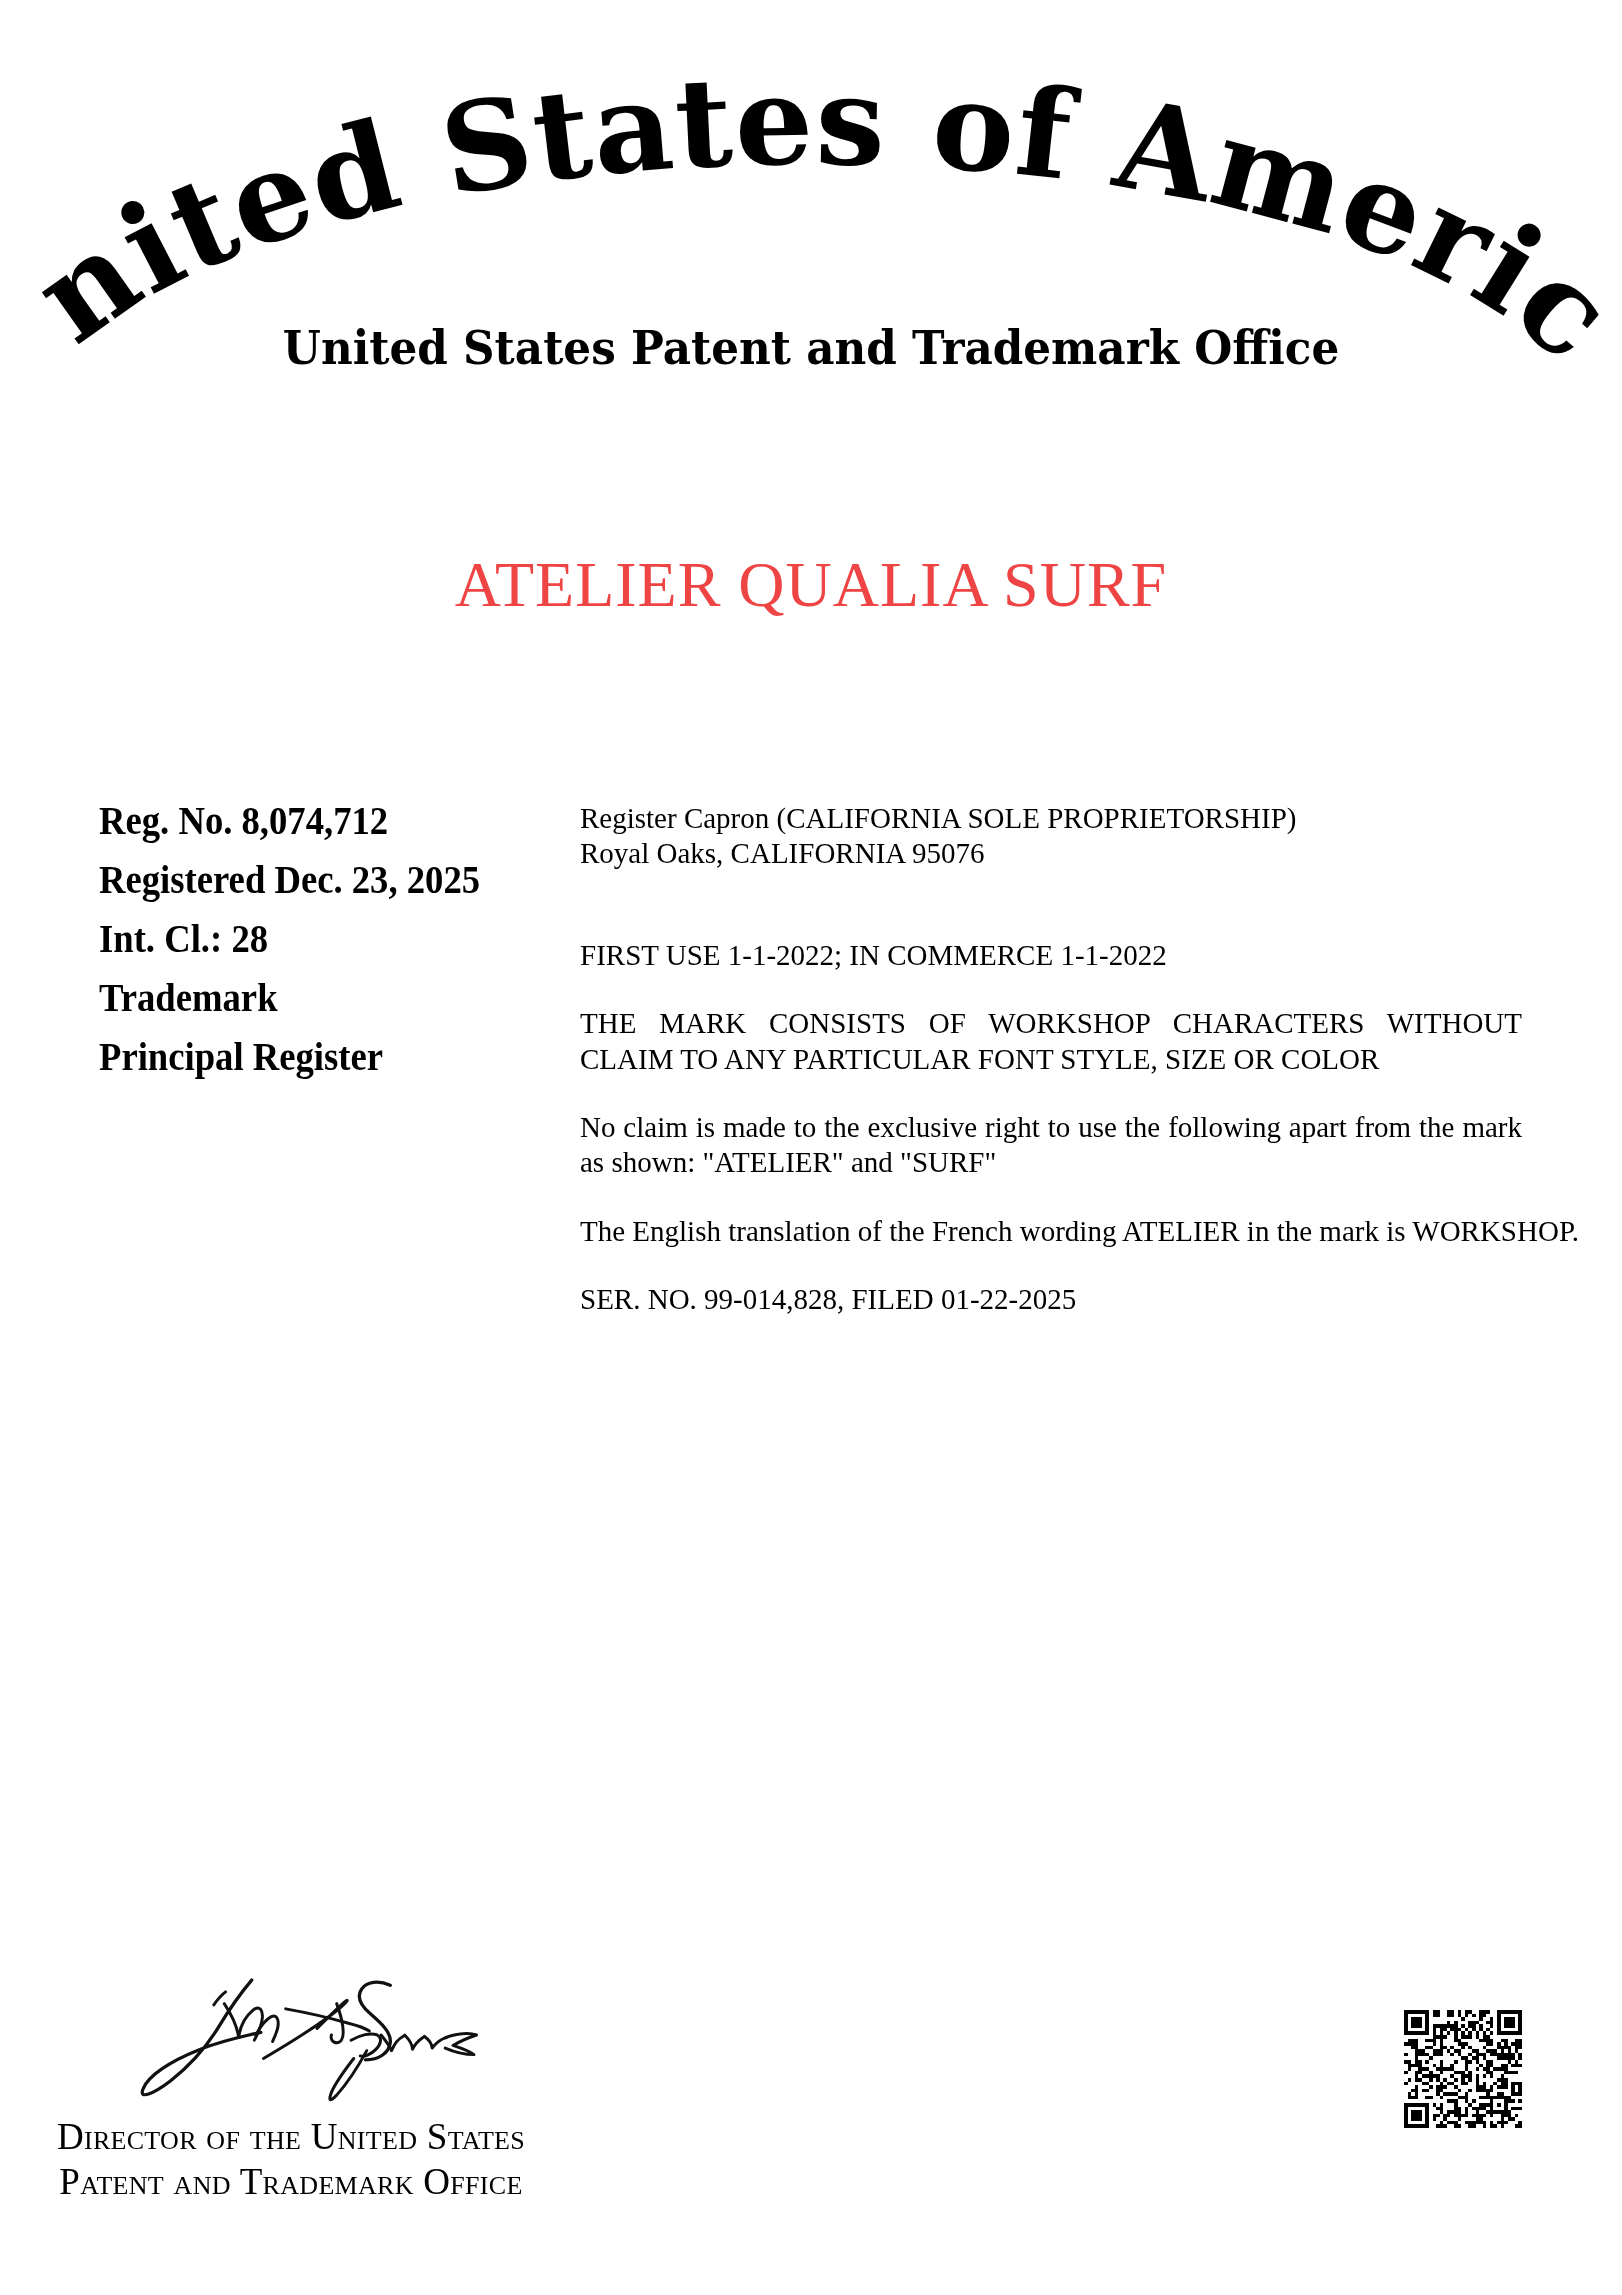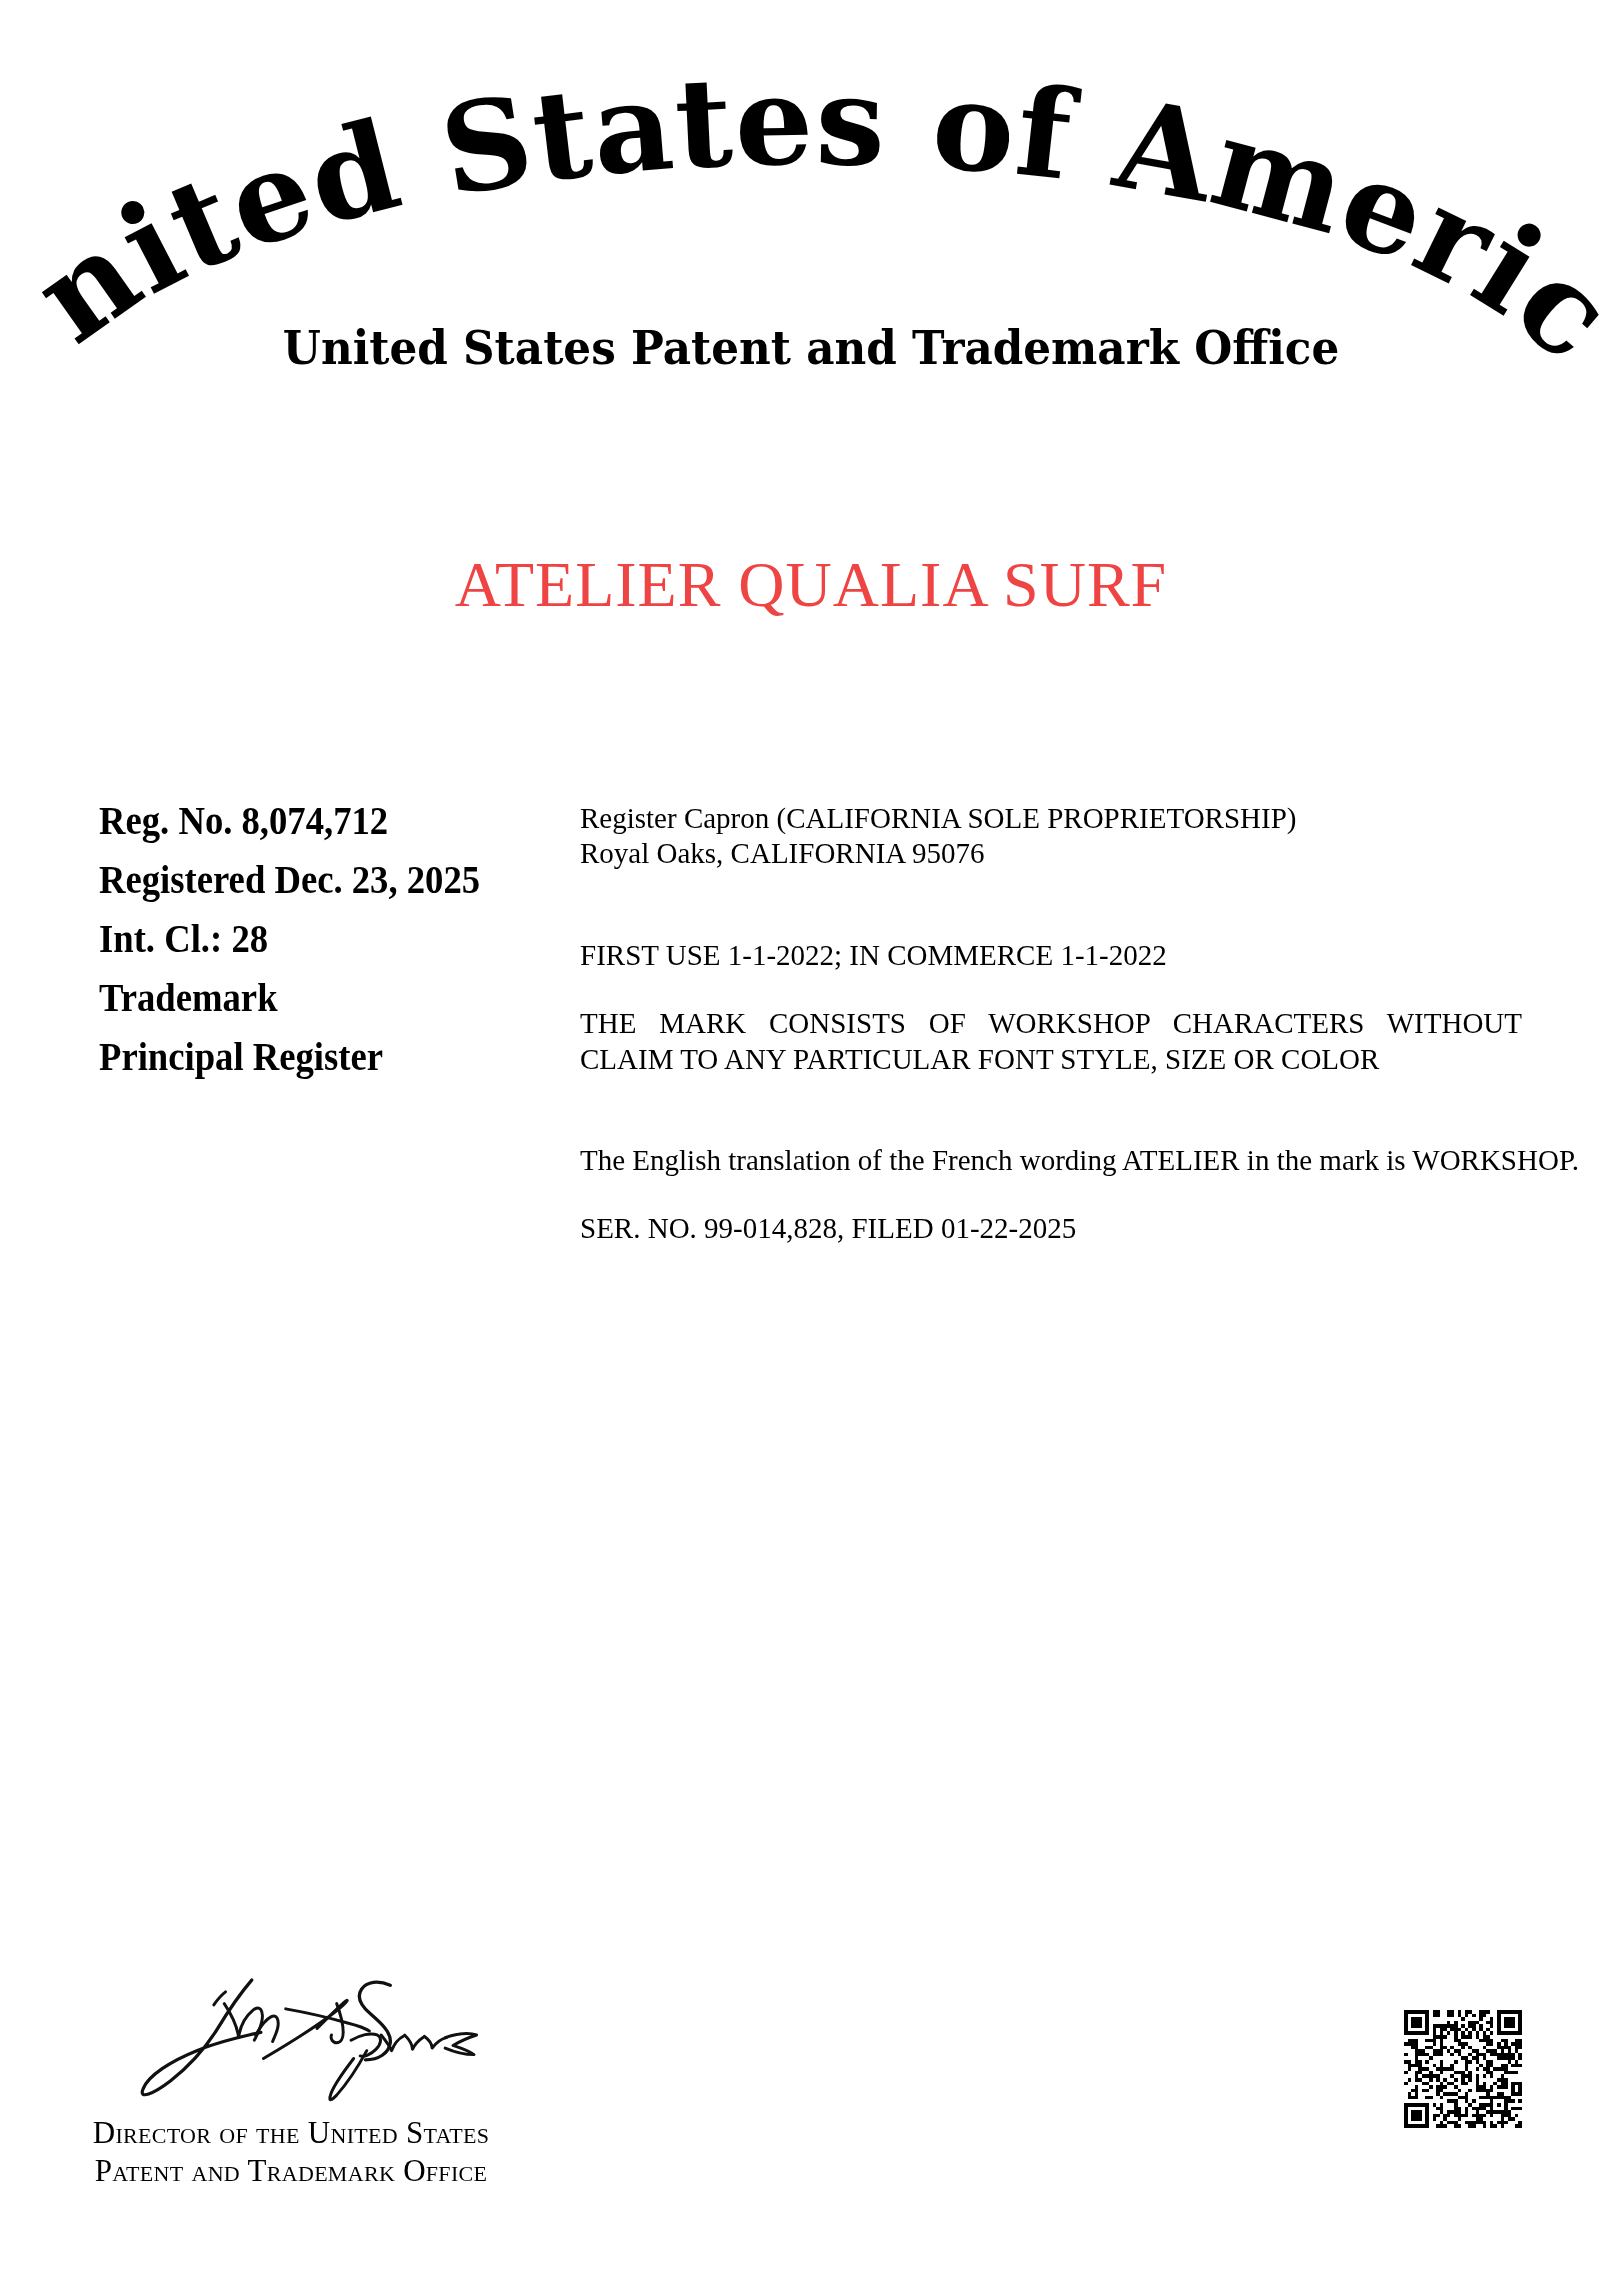--- a/index.html
+++ b/index.html
@@ -140,21 +140,21 @@
     height: 141px;
   }
   .sig-wrap svg { display: block; width: 366px; height: 141px; }
   .director-caption {
     position: absolute;
     left: 26px;
     top: 165px;
     width: 530px;
     text-align: center;
     font-family: "Liberation Serif", "DejaVu Serif", serif;
-    font-size: 31px;
+    font-size: 37px;
     line-height: 1.22;
     color: #000000;
     font-variant: small-caps;
     letter-spacing: 0.3px;
   }
   .director-caption div { white-space: nowrap; }
 
   
   .qr-wrap {
     position: absolute;
@@ -207,20 +207,21 @@
       <div class="rc-gap-md"></div>
 
       <p class="nowrap-line">FIRST USE 1-1-2022; IN COMMERCE 1-1-2022</p>
 
       <div class="rc-gap-md"></div>
 
       <p class="justify">THE MARK CONSISTS OF WORKSHOP CHARACTERS WITHOUT CLAIM TO ANY PARTICULAR FONT STYLE, SIZE OR COLOR</p>
 
       <div class="rc-gap-md"></div>
 
+      <p class="justify">No claim is made to the exclusive right to use the following apart from the mark as shown: "ATELIER" and "SURF"</p>
 
       <div class="rc-gap-md"></div>
 
       <p class="nowrap-line">The English translation of the French wording ATELIER in the mark is WORKSHOP.</p>
 
       <div class="rc-gap-md"></div>
 
       <p class="nowrap-line">SER. NO. 99-014,828, FILED 01-22-2025</p>
     </div>
   </div>

